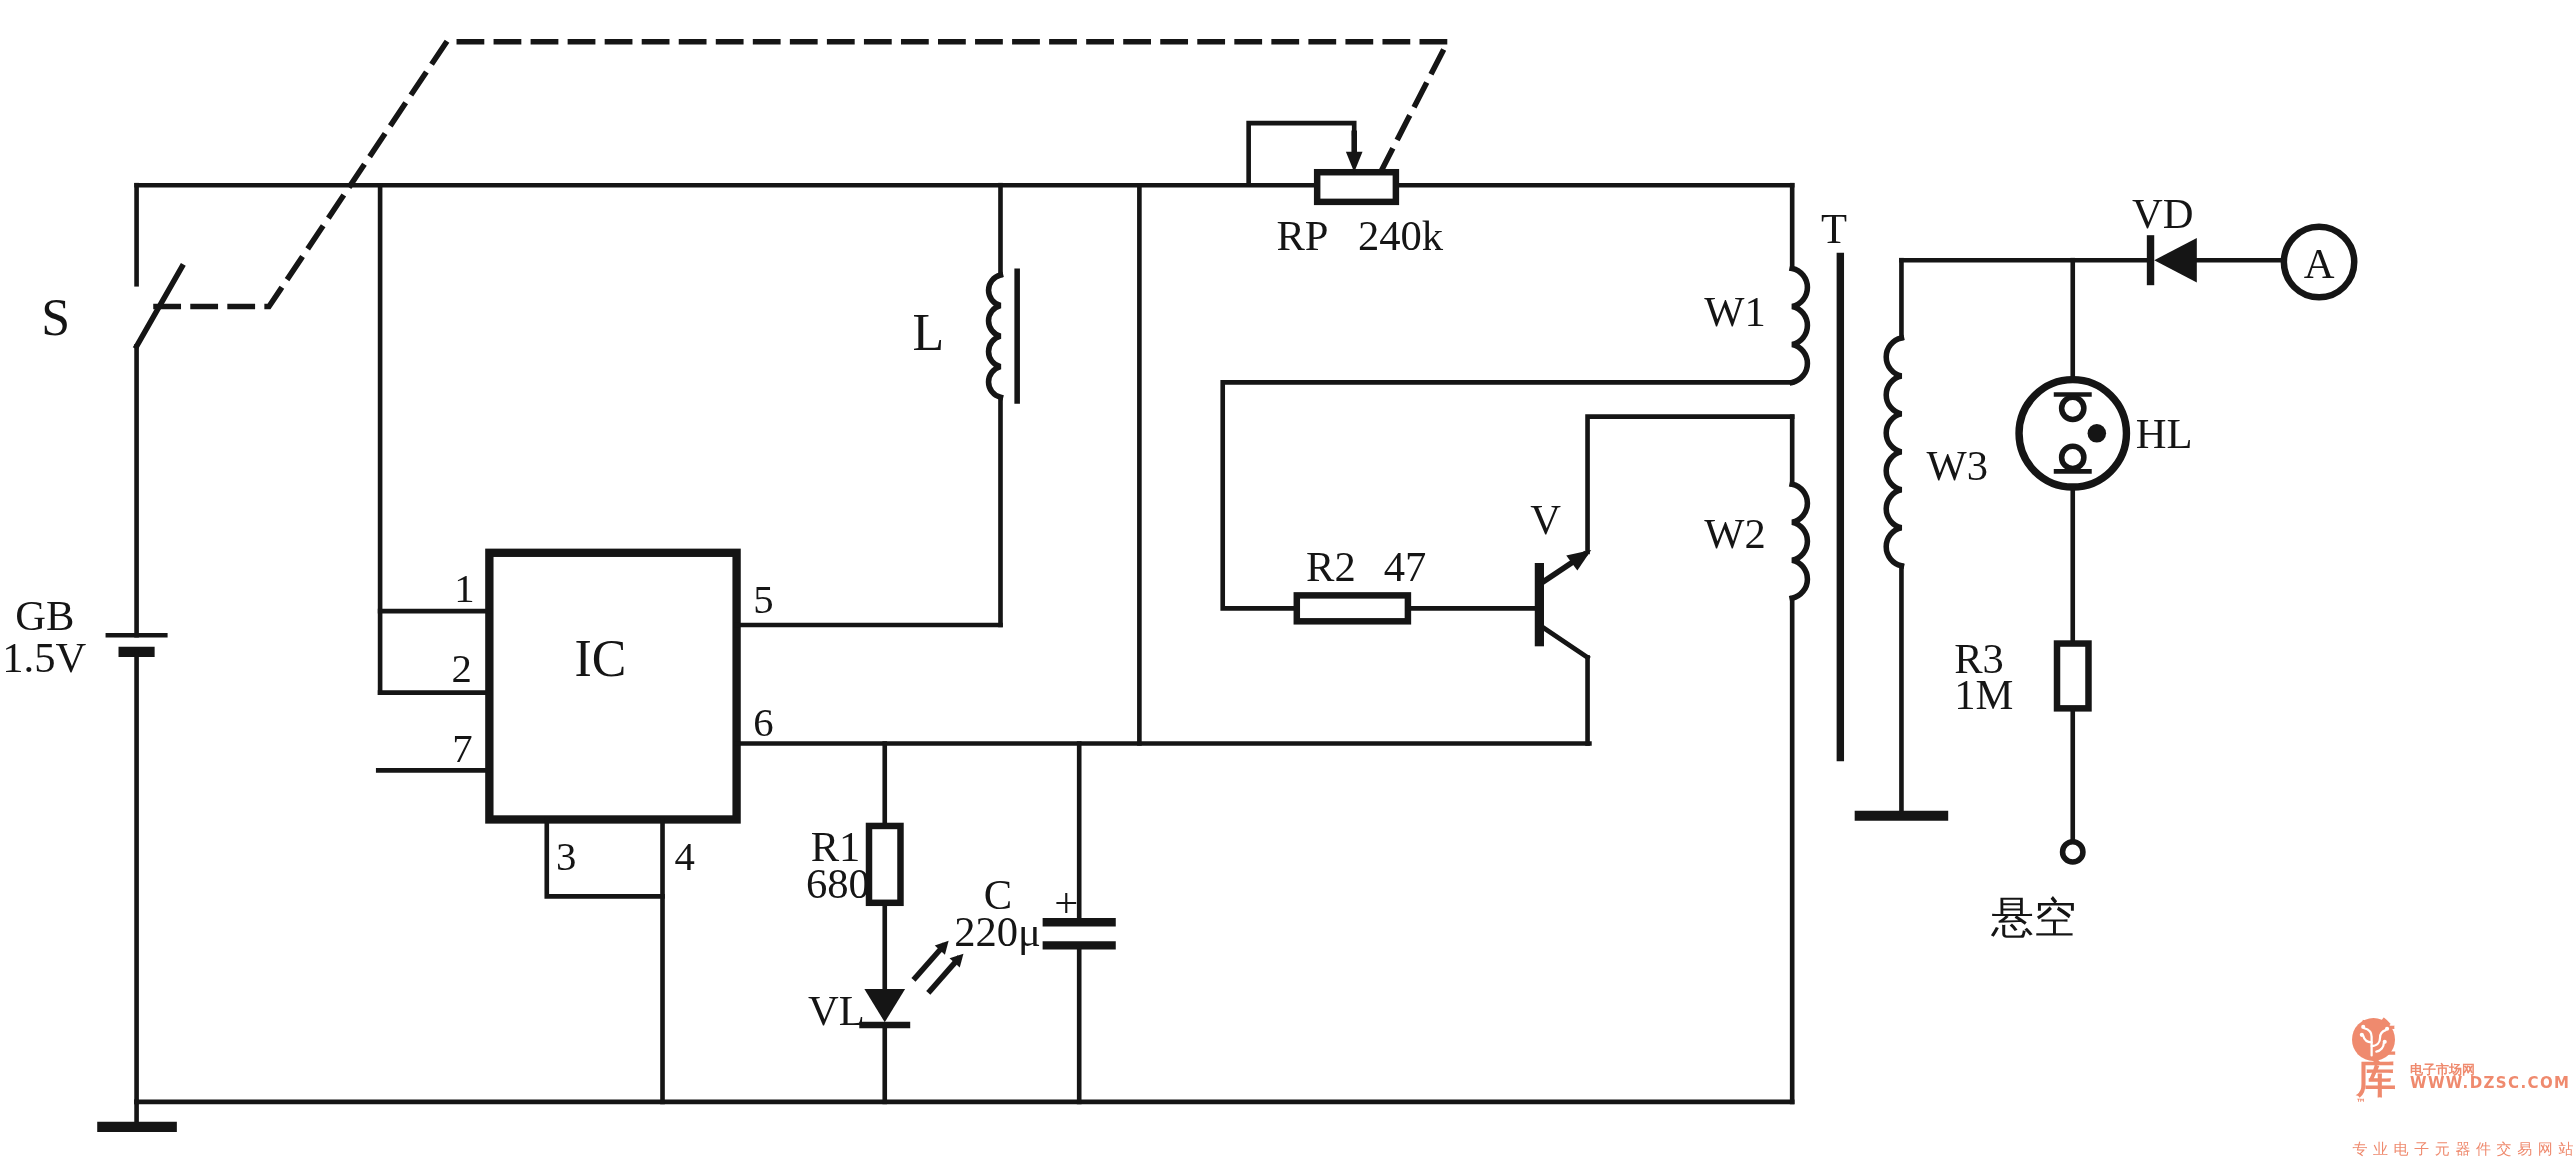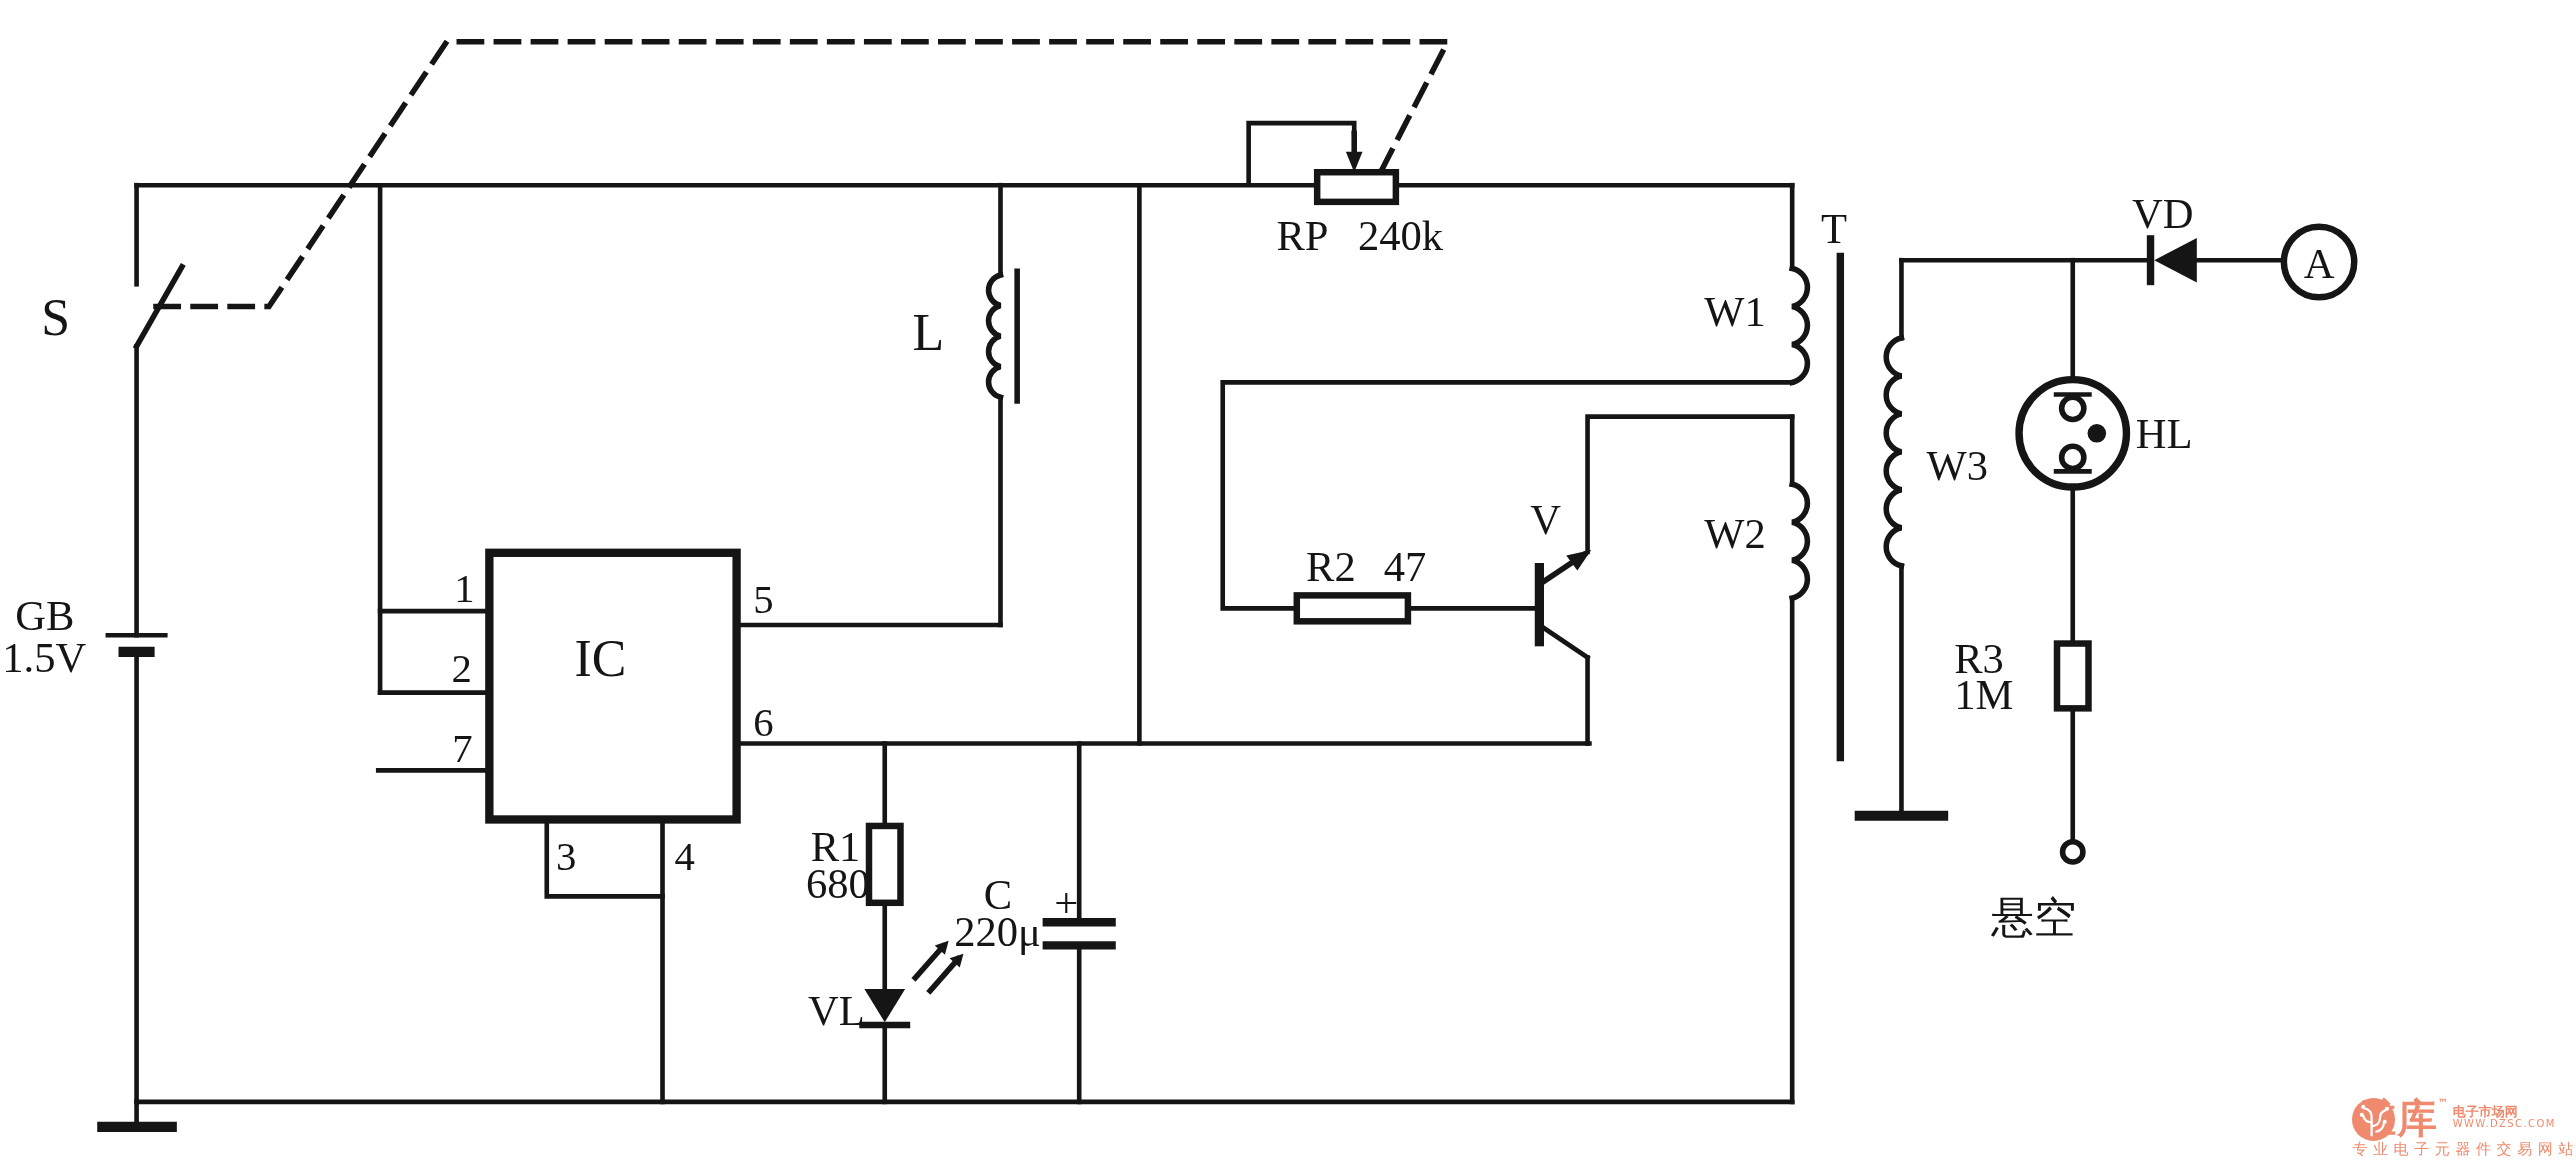--- a/index.html
+++ b/index.html
@@ -13,21 +13,21 @@
   .cjk{font-size:46px;font-family:"DejaVu Sans","Liberation Sans",sans-serif;}
   
   .wm{position:absolute;right:5.6px;bottom:3.7px;width:218px;color:#ef8a6e;
       font-family:"DejaVu Sans","Liberation Sans",sans-serif;}
   .wm-top{display:flex;align-items:center;gap:3.7px;}
   .wm-logo{flex:0 0 auto;}
   .wm-brand{font-size:40px;font-weight:bold;line-height:1;letter-spacing:0.9px;}
   .wm-tm{font-size:10.2px;vertical-align:top;}
   .wm-right{display:flex;flex-direction:column;line-height:1.05;}
   .wm-suffix{font-size:13px;font-weight:bold;white-space:nowrap;}
-  .wm-url{font-size:10px;font-weight:normal;letter-spacing:1.4px;white-space:nowrap;}
+  .wm-url{font-size:15px;font-weight:bold;letter-spacing:1.4px;white-space:nowrap;}
   .wm-tagline{font-size:15px;letter-spacing:5.6px;margin-top:2.8px;white-space:nowrap;}
 </style>
 </head>
 <body>
 
 <div class="page">
 <svg width="2576" height="1163" viewBox="0 0 2781 1256">
   <g stroke="#151515" stroke-width="5" fill="none" stroke-linecap="square">
 
     <g>

